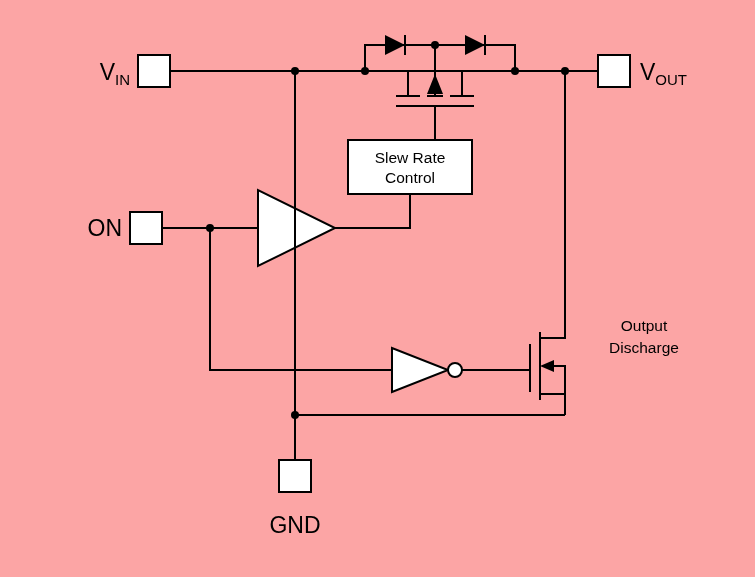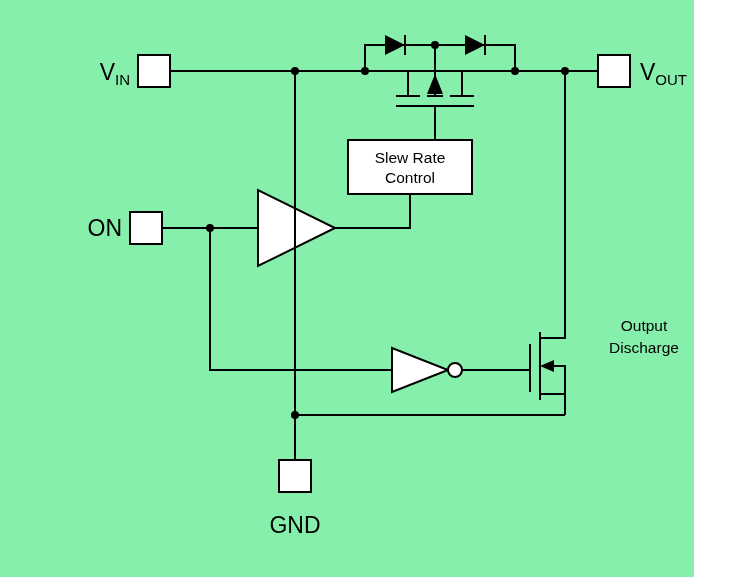--- a/index.html
+++ b/index.html
@@ -2,23 +2,23 @@
 <html><head>
 <meta charset="utf-8">
 <style>
   html, body {
     margin: 0;
     padding: 0;
     background: #ffffff;
   }
   .stage {
     position: relative;
-    width: 694px;
+    width: 755px;
     height: 577px;
-    background: #86efac;
+    background: #fca5a5;
     font-family: "Liberation Sans", "DejaVu Sans", sans-serif;
     overflow: hidden;
   }
   svg { display: block; }
   .wire  { fill: none; stroke: #000000; stroke-width: 2; }
   .shape { fill: #ffffff; stroke: #000000; stroke-width: 2; }
   .solid { fill: #000000; stroke: none; }
   text   { fill: #000000; }
   .pin-label   { font-size: 23px; }
   .pin-sub     { font-size: 15px; }

